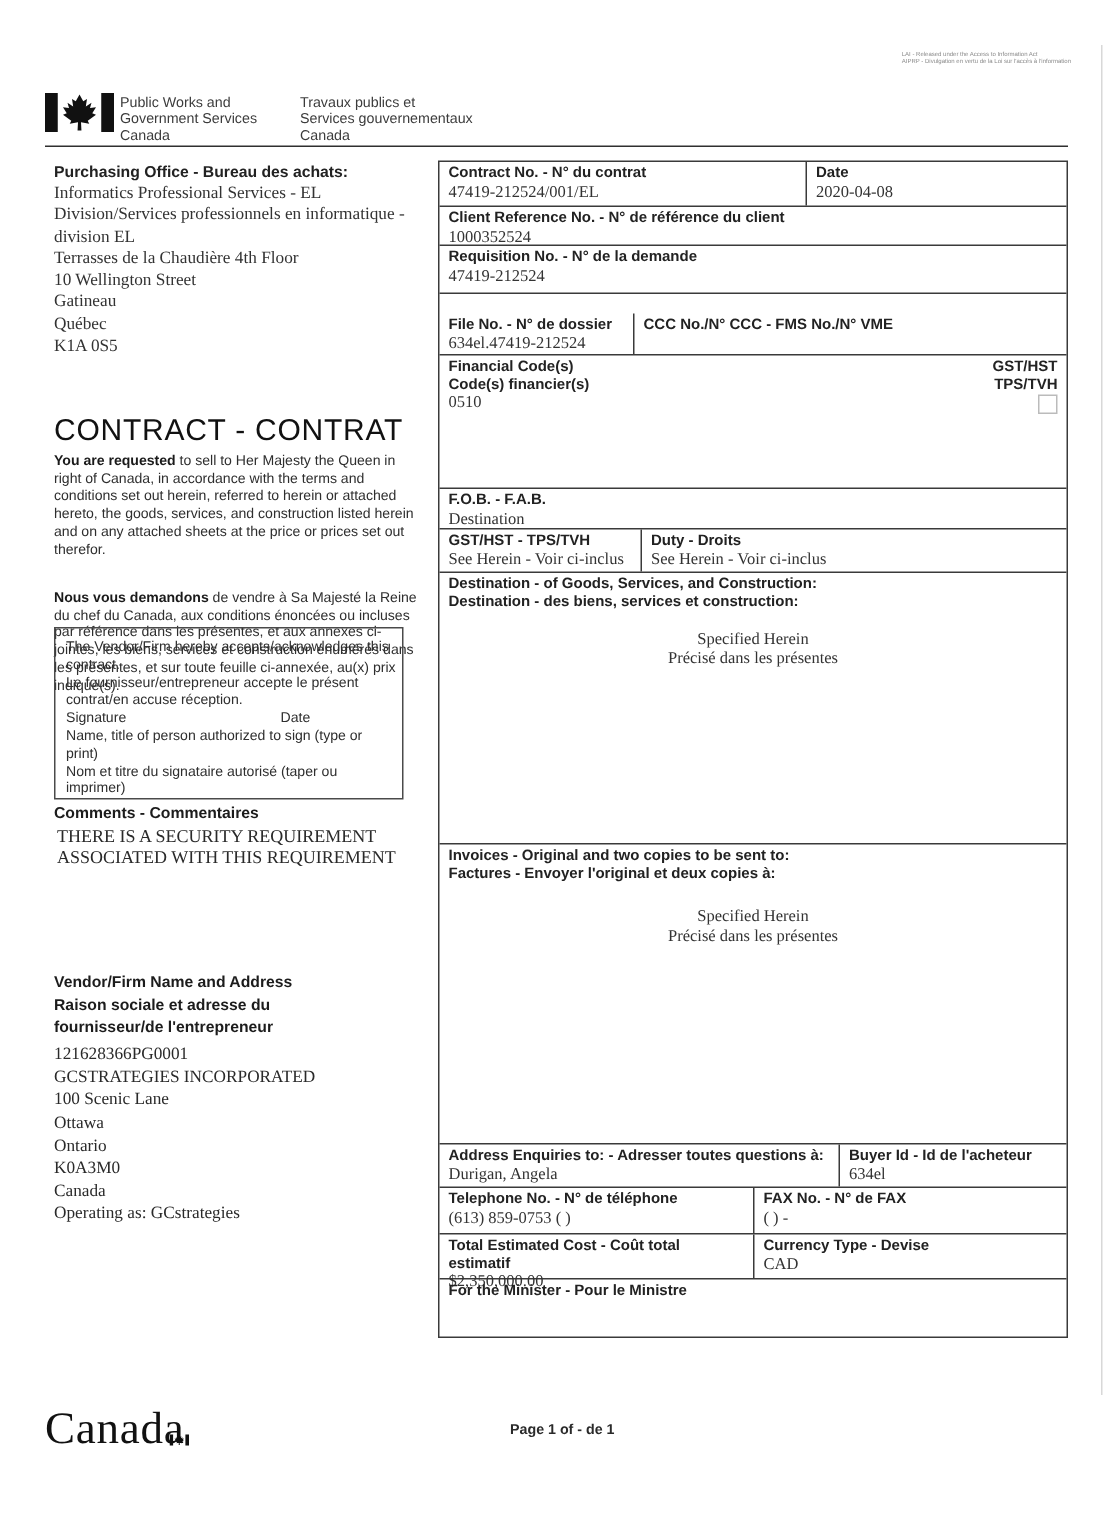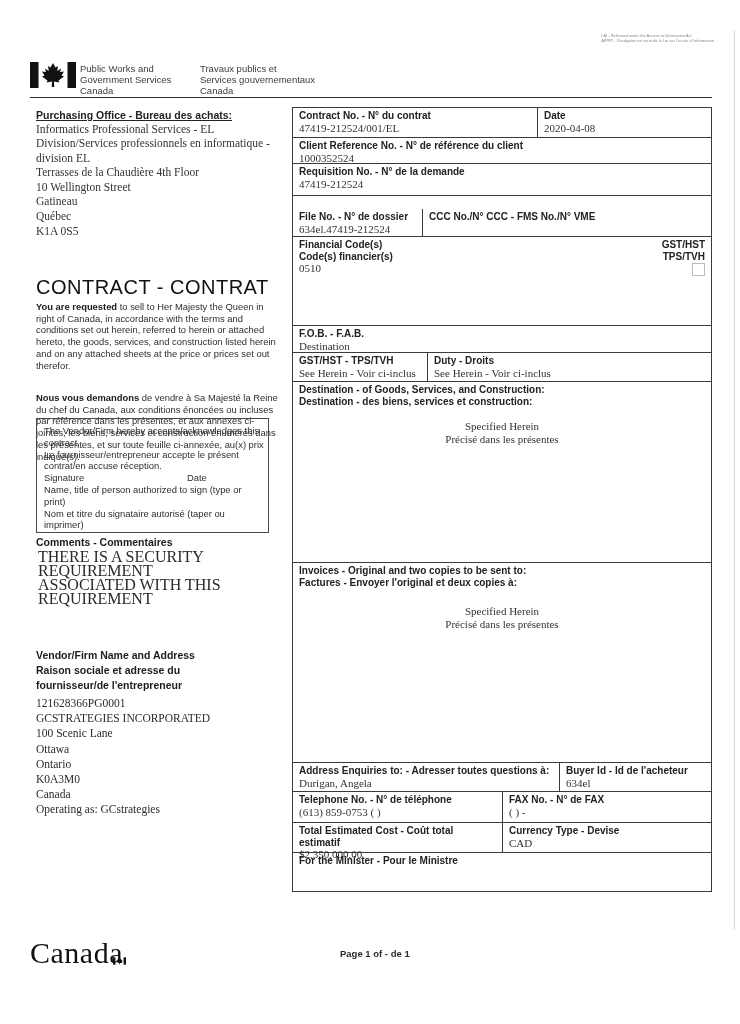--- a/index.html
+++ b/index.html
@@ -25,40 +25,40 @@
   .dept-en { position: absolute; top: 63px; left: 80px; font-size: 9.5px; line-height: 11px; color: #3c3c3c; }
   .dept-fr { position: absolute; top: 63px; left: 200px; font-size: 9.5px; line-height: 11px; color: #3c3c3c; }
   .header-rule { position: absolute; top: 97px; left: 30px; width: 682px; height: 1px; background: #2f2f2f; }
 
   
   .lbl { font-weight: bold; font-size: 10px; line-height: 11.5px; color: #222; }
   .val { font-family: Liberation Serif, serif; font-size: 11px; line-height: 13px; color: #333; }
 
   
   .purchasing { position: absolute; top: 110px; left: 36px; width: 252px; }
-  .purchasing .lbl { font-size: 10.5px; text-decoration: underline; }
+  .purchasing .lbl { font-size: 10.5px; }
   .purchasing .val { line-height: 14.6px; font-size: 11.5px; }
 
   .contract-title { position: absolute; top: 276px; left: 36px; font-size: 20px; font-weight: normal; letter-spacing: 0.5px; color: #111; }
 
   .req-para { position: absolute; left: 36px; width: 248px; font-size: 9.4px; line-height: 11.7px; color: #2e2e2e; }
   .req-para b { color: #1a1a1a; }
   .para-en { top: 301px; }
   .para-fr { top: 364px; margin-top: 28px; }
 
   .accept-box { position: absolute; top: 418px; left: 36px; width: 233px; height: 115px;
     border: 1px solid #4a4a4a; padding: 6px 6px 4px 7px;
     display: flex; flex-direction: column; justify-content: space-between;
     font-size: 9.4px; line-height: 11.8px; color: #2e2e2e; }
   .sig-row { display: flex; }
   .sig-row .sig { width: 143px; }
 
   .comments-label { position: absolute; top: 536px; left: 36px; font-size: 10.5px; font-weight: bold; }
   .comments-text { position: absolute; top: 550px; left: 38px; width: 240px;
-    font-family: "Liberation Serif", serif; font-size: 16px; line-height: 14px; color: #2a2a2a; }
+    font-family: "Liberation Serif", serif; font-size: 12px; line-height: 14px; color: #2a2a2a; }
 
   .vendor-label { position: absolute; top: 648px; left: 36px; font-size: 10.5px; font-weight: bold; line-height: 15.2px; }
   .vendor-lines { position: absolute; top: 696px; left: 36px;
     font-family: "Liberation Serif", serif; font-size: 11.5px; line-height: 15.2px; color: #2a2a2a; }
 
   
   .wordmark { position: absolute; top: 936px; left: 30px; font-family: "Liberation Serif", serif;
     font-size: 30px; color: #111; letter-spacing: 0.5px; }
   .wordmark .mini-flag { position: absolute; top: 2px; right: -3px; }
   .page-num { position: absolute; top: 948px; left: 340px; font-size: 9.5px; font-weight: bold; color: #2a2a2a; }

